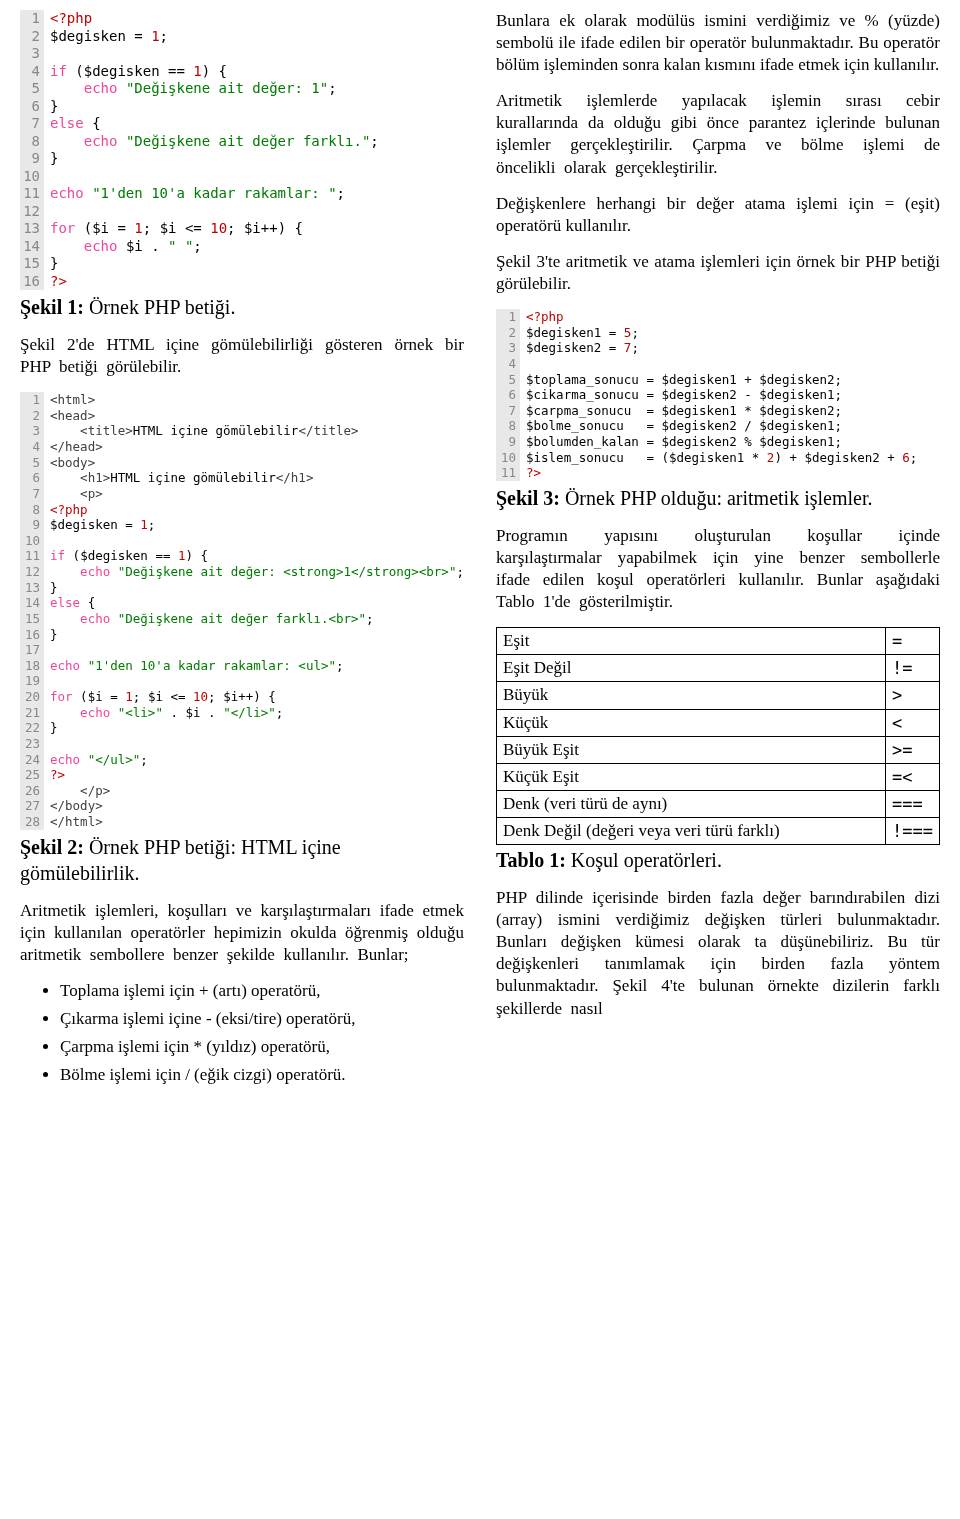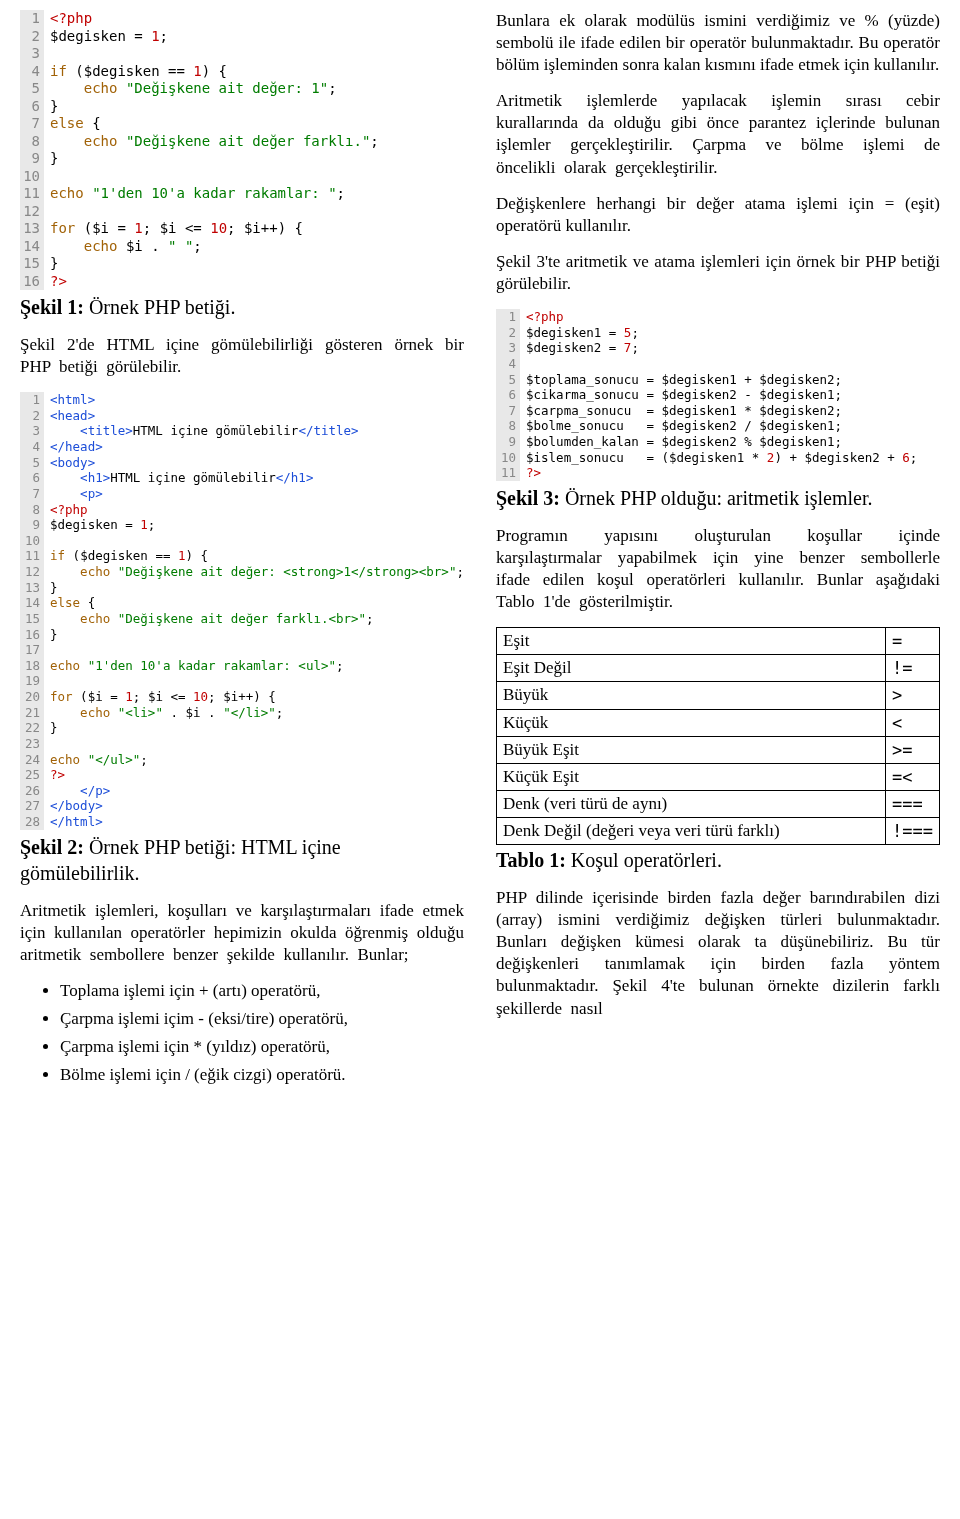--- a/index.html
+++ b/index.html
@@ -31,26 +31,26 @@
     display: inline-block;
     width: 24px;
     text-align: right;
     background: #e8e8e8;
     color: #888;
     padding: 0 4px 0 2px;
     margin-right: 6px;
     user-select: none;
     flex-shrink: 0;
   }
-  .kw { color: #a16207; }
+  .kw { color: #ec4899; }
   .str { color: #007c00; }
   .var { color: #000; }
   .num { color: #c00000; }
   .op { color: #000; }
-  .tag { color: #1d4ed8; }
+  .tag { color: #404040; }
   .pp { color: #c00000; }
 
   .caption {
     font-size: 20px;
     margin-bottom: 14px;
   }
   .caption b { font-weight: bold; }
 
   .para {
     text-align: justify;
@@ -100,21 +100,21 @@
 
     <div class="code-block small"><div class="code-line"><span class="ln">1</span><span><span class="tag">&lt;html&gt;</span></span></div><div class="code-line"><span class="ln">2</span><span><span class="tag">&lt;head&gt;</span></span></div><div class="code-line"><span class="ln">3</span><span>    <span class="tag">&lt;title&gt;</span>HTML içine gömülebilir<span class="tag">&lt;/title&gt;</span></span></div><div class="code-line"><span class="ln">4</span><span><span class="tag">&lt;/head&gt;</span></span></div><div class="code-line"><span class="ln">5</span><span><span class="tag">&lt;body&gt;</span></span></div><div class="code-line"><span class="ln">6</span><span>    <span class="tag">&lt;h1&gt;</span>HTML içine gömülebilir<span class="tag">&lt;/h1&gt;</span></span></div><div class="code-line"><span class="ln">7</span><span>    <span class="tag">&lt;p&gt;</span></span></div><div class="code-line"><span class="ln">8</span><span><span class="pp">&lt;?php</span></span></div><div class="code-line"><span class="ln">9</span><span><span class="var">$degisken</span> = <span class="num">1</span>;</span></div><div class="code-line"><span class="ln">10</span><span>&nbsp;</span></div><div class="code-line"><span class="ln">11</span><span><span class="kw">if</span> (<span class="var">$degisken</span> == <span class="num">1</span>) {</span></div><div class="code-line"><span class="ln">12</span><span>    <span class="kw">echo</span> <span class="str">"Değişkene ait değer: &lt;strong&gt;1&lt;/strong&gt;&lt;br&gt;"</span>;</span></div><div class="code-line"><span class="ln">13</span><span>}</span></div><div class="code-line"><span class="ln">14</span><span><span class="kw">else</span> {</span></div><div class="code-line"><span class="ln">15</span><span>    <span class="kw">echo</span> <span class="str">"Değişkene ait değer farklı.&lt;br&gt;"</span>;</span></div><div class="code-line"><span class="ln">16</span><span>}</span></div><div class="code-line"><span class="ln">17</span><span>&nbsp;</span></div><div class="code-line"><span class="ln">18</span><span><span class="kw">echo</span> <span class="str">"1'den 10'a kadar rakamlar: &lt;ul&gt;"</span>;</span></div><div class="code-line"><span class="ln">19</span><span>&nbsp;</span></div><div class="code-line"><span class="ln">20</span><span><span class="kw">for</span> (<span class="var">$i</span> = <span class="num">1</span>; <span class="var">$i</span> &lt;= <span class="num">10</span>; <span class="var">$i</span>++) {</span></div><div class="code-line"><span class="ln">21</span><span>    <span class="kw">echo</span> <span class="str">"&lt;li&gt;"</span> . <span class="var">$i</span> . <span class="str">"&lt;/li&gt;"</span>;</span></div><div class="code-line"><span class="ln">22</span><span>}</span></div><div class="code-line"><span class="ln">23</span><span>&nbsp;</span></div><div class="code-line"><span class="ln">24</span><span><span class="kw">echo</span> <span class="str">"&lt;/ul&gt;"</span>;</span></div><div class="code-line"><span class="ln">25</span><span><span class="pp">?&gt;</span></span></div><div class="code-line"><span class="ln">26</span><span>    <span class="tag">&lt;/p&gt;</span></span></div><div class="code-line"><span class="ln">27</span><span><span class="tag">&lt;/body&gt;</span></span></div><div class="code-line"><span class="ln">28</span><span><span class="tag">&lt;/html&gt;</span></span></div></div>
     <div class="caption">
       <b>Şekil 2:</b><span> Örnek PHP betiği: HTML içine gömülebilirlik.</span>
     </div>
 
     <p class="para wide">Aritmetik işlemleri, koşulları ve karşılaştırmaları ifade etmek için kullanılan operatörler hepimizin okulda öğrenmiş olduğu aritmetik sembollere benzer şekilde kullanılır. Bunlar;</p>
 
     <ul class="bullets">
         <li>Toplama işlemi için + (artı) operatörü,</li>
-        <li>Çarpma işlemi içim - (eksi/tire) operatörü,</li>
+        <li>Çıkarma işlemi içine - (eksi/tire) operatörü,</li>
         <li>Çarpma işlemi için * (yıldız) operatörü,</li>
         <li>Bölme işlemi için / (eğik cizgi) operatörü.</li>
       </ul>
 
   </div>
 
   <div class="col">
 
     <p class="para">Bunlara ek olarak modülüs ismini verdiğimiz ve % (yüzde) sembolü ile ifade edilen bir operatör bulunmaktadır. Bu operatör bölüm işleminden sonra kalan kısmını ifade etmek için kullanılır.</p>
     <p class="para wide">Aritmetik işlemlerde yapılacak işlemin sırası cebir kurallarında da olduğu gibi önce parantez içlerinde bulunan işlemler gerçekleştirilir. Çarpma ve bölme işlemi de öncelikli olarak gerçekleştirilir.</p>

